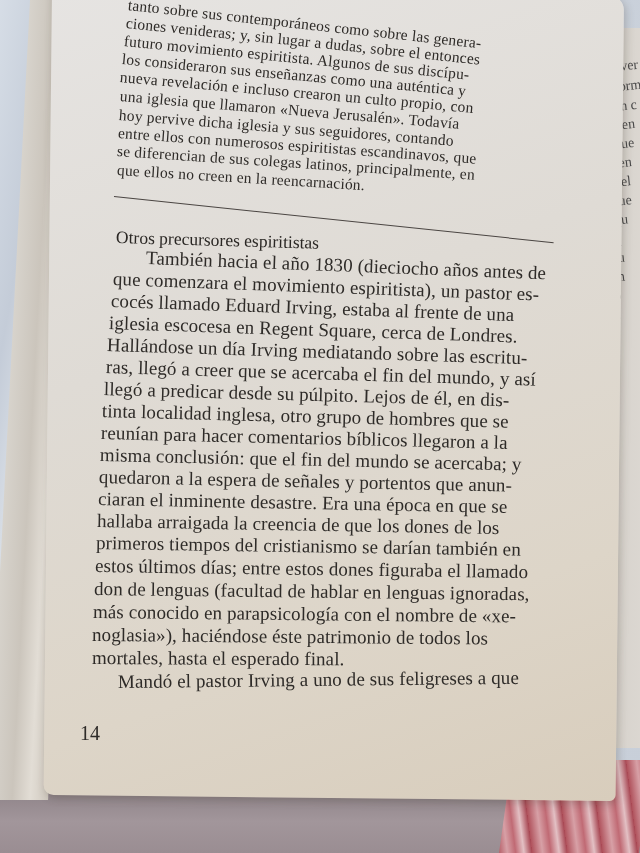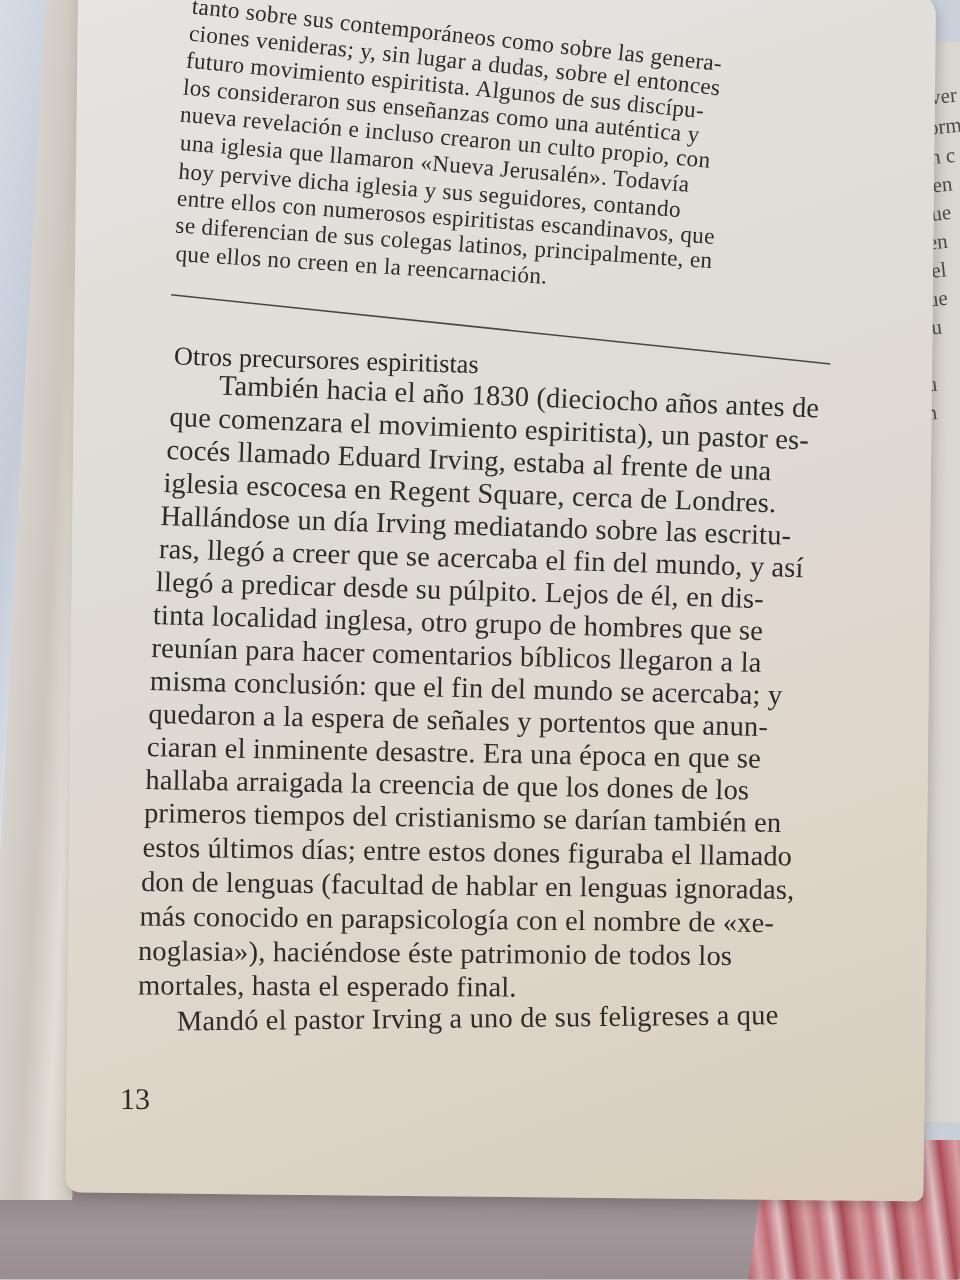--- a/index.html
+++ b/index.html
@@ -170,13 +170,13 @@
   <span class="text body-line" style="left:97px;top:510px;transform:rotate(1deg);transform-origin:left center;">hallaba arraigada la creencia de que los dones de los</span>
   <span class="text body-line" style="left:96px;top:532px;transform:rotate(0.9deg);transform-origin:left center;">primeros tiempos del cristianismo se darían también en</span>
   <span class="text body-line" style="left:95px;top:555px;transform:rotate(0.8deg);transform-origin:left center;">estos últimos días; entre estos dones figuraba el llamado</span>
   <span class="text body-line" style="left:94px;top:578px;transform:rotate(0.7deg);transform-origin:left center;">don de lenguas (facultad de hablar en lenguas ignoradas,</span>
   <span class="text body-line" style="left:93px;top:601px;transform:rotate(0.6deg);transform-origin:left center;">más conocido en parapsicología con el nombre de «xe-</span>
   <span class="text body-line" style="left:92px;top:624px;transform:rotate(0.5deg);transform-origin:left center;">noglasia»), haciéndose éste patrimonio de todos los</span>
   <span class="text body-line" style="left:92px;top:647px;transform:rotate(0.3deg);transform-origin:left center;">mortales, hasta el esperado final.</span>
   <span class="text body-line" style="left:118px;top:671px;transform:rotate(-0.6deg);transform-origin:left center;">Mandó el pastor Irving a uno de sus feligreses a que</span>
 </div>
 
-<div class="page-number">13</div>
+<div class="page-number">14</div>
 
 </body></html>

